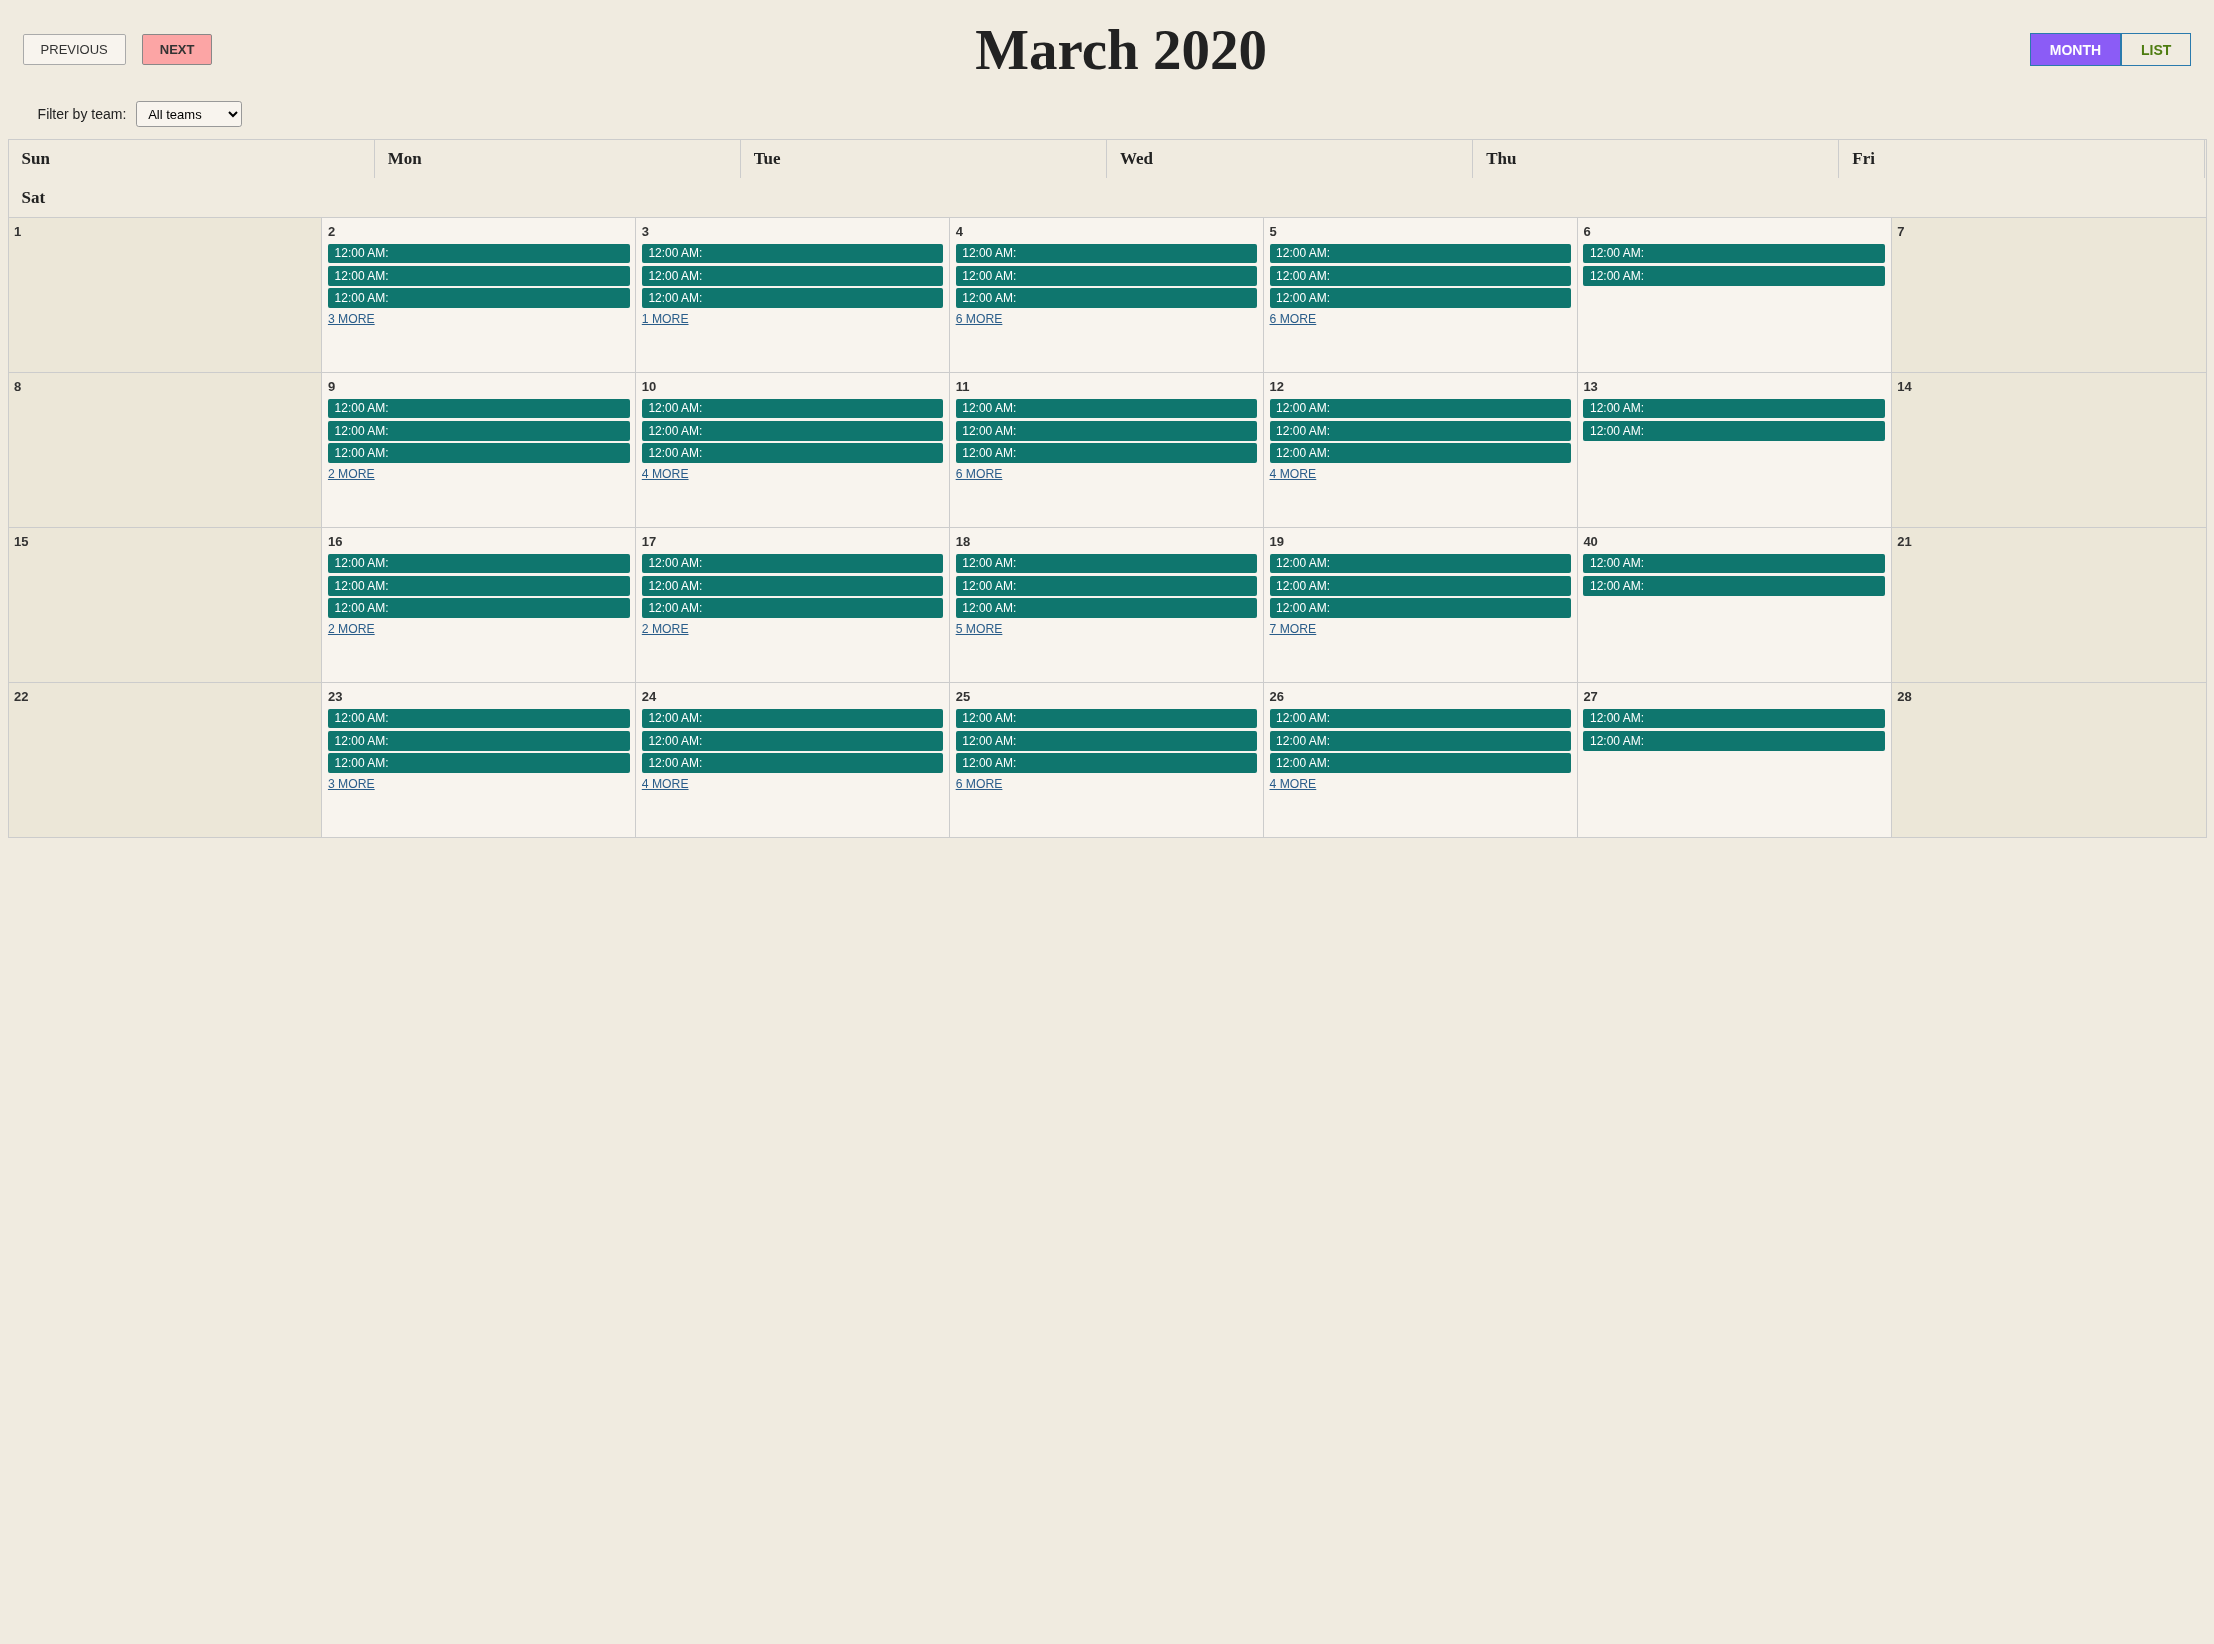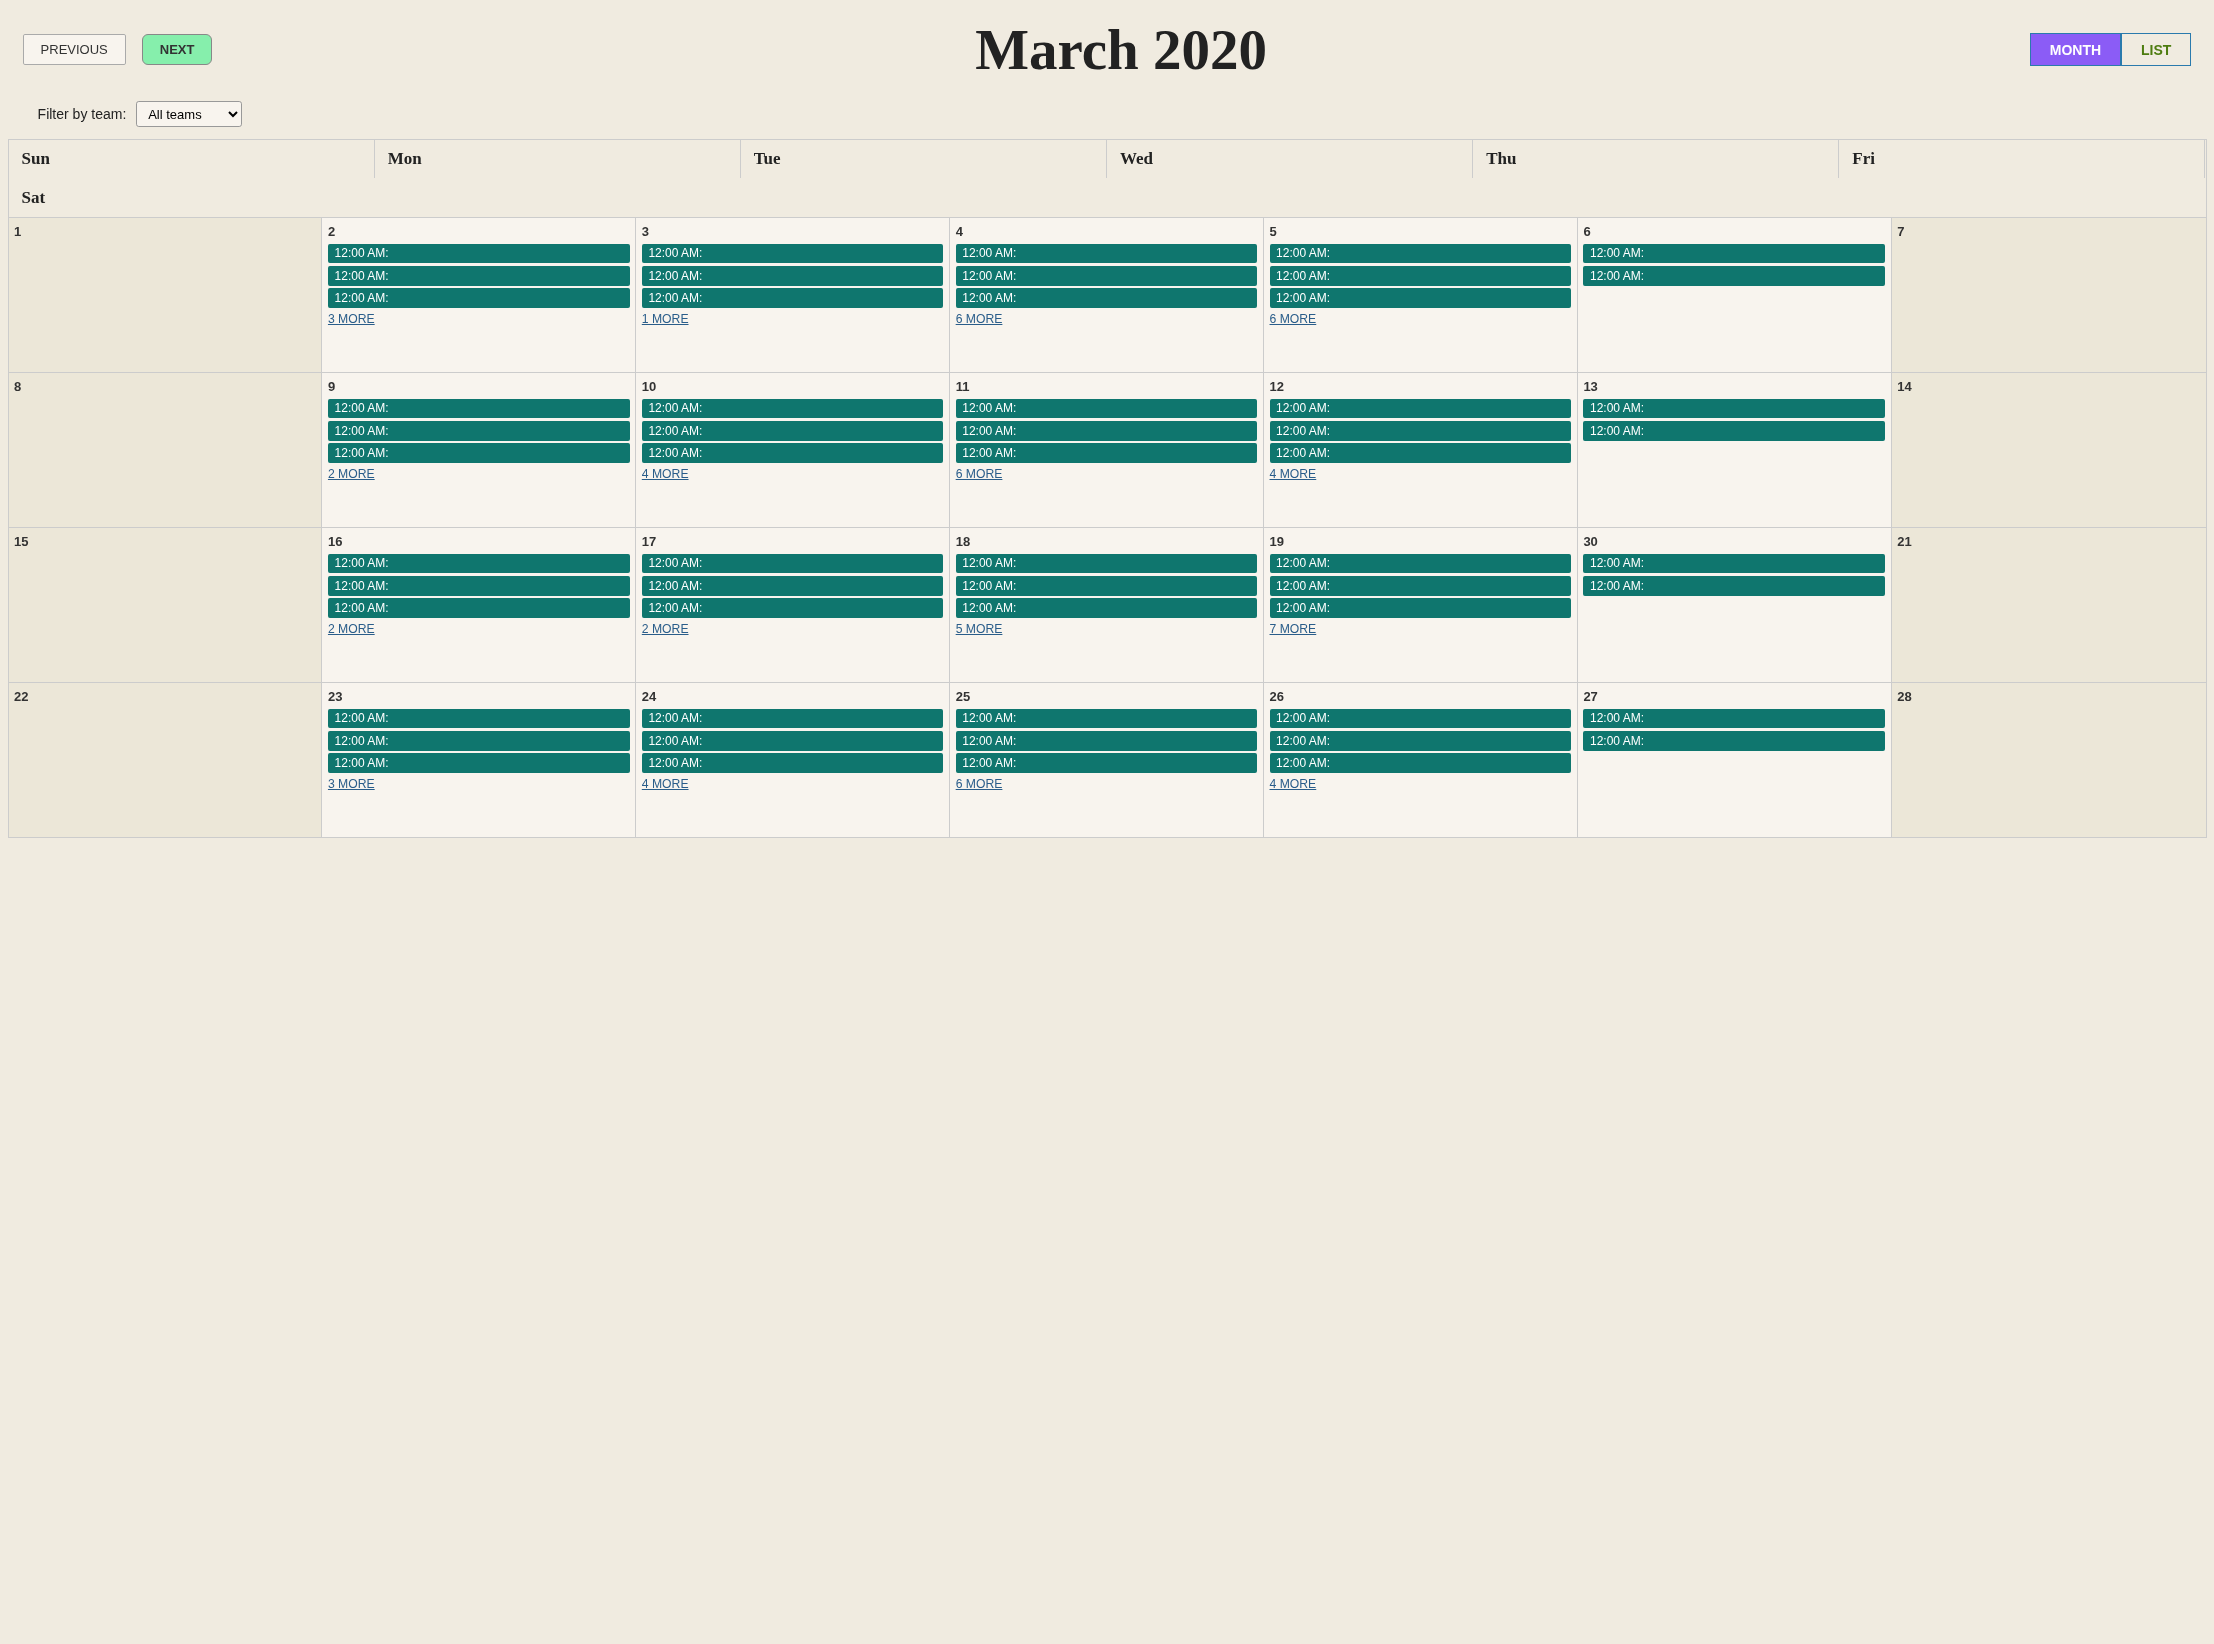--- a/index.html
+++ b/index.html
@@ -22,24 +22,23 @@
       border: 0.9px solid #aaa;
       background: #f8f4ee;
       padding: 6.6px 17px;
       font-size: 13px;
       cursor: pointer;
       font-family: Arial, sans-serif;
       color: #333;
       border-radius: 1.9px;
     }
     .nav-btn.active {
-      background: #86efac;
+      background: #fca5a5;
       border-color: #888;
       font-weight: bold;
-      border-radius: 6px;
     }
     .page-title {
       font-size: 57px;
       font-weight: bold;
       font-family: Georgia, serif;
       text-align: center;
       flex: 1;
     }
     .view-toggle {
       display: flex;
@@ -287,21 +286,21 @@
         <a class="more-link" href="#">5 MORE</a>
       </div>
       <div class="cal-cell">
         <span class="day-num">19</span>
         <div class="event-bar">12:00 AM:</div>
         <div class="event-bar">12:00 AM:</div>
         <div class="event-bar">12:00 AM:</div>
         <a class="more-link" href="#">7 MORE</a>
       </div>
       <div class="cal-cell">
-        <span class="day-num">30</span>
+        <span class="day-num">40</span>
         <div class="event-bar">12:00 AM:</div>
         <div class="event-bar">12:00 AM:</div>
       </div>
       <div class="cal-cell saturday">
         <span class="day-num">21</span>
       </div>
       <div class="cal-cell sunday">
         <span class="day-num">22</span>
       </div>
       <div class="cal-cell">

